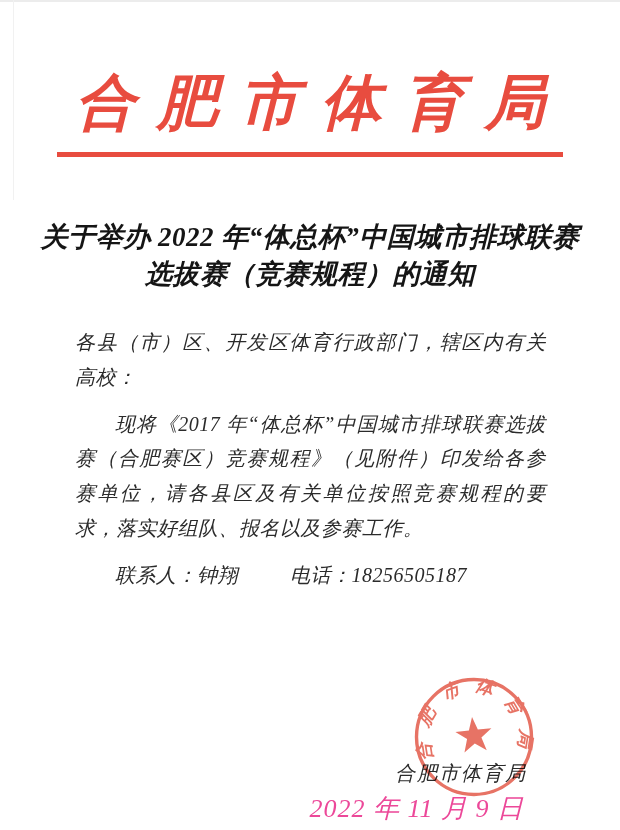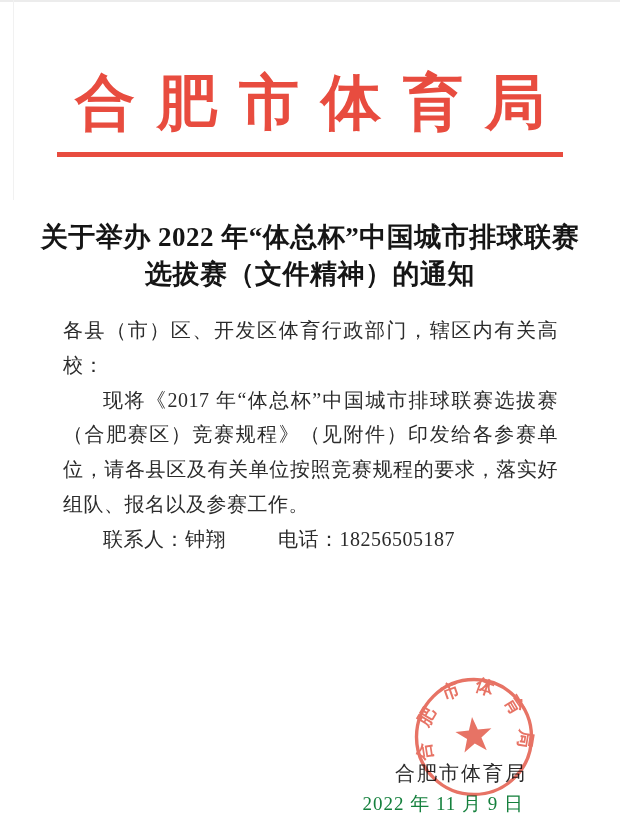--- a/index.html
+++ b/index.html
@@ -2,20 +2,21 @@
 <html><head>
 <meta charset="utf-8">
 <style>
   html,body{margin:0;padding:0;background:#ffffff;}
   .page{
     position:relative;
     width:620px;height:830px;
     background:#ffffff;
     overflow:hidden;
     font-family:"Liberation Serif","DejaVu Serif",serif;
+    font-style:italic;
   }
   .scan-edge-top{
     position:absolute;top:0;left:0;width:620px;height:2px;
     background:#ececec;
   }
   .scan-edge-left{
     position:absolute;top:0;left:13px;width:1px;height:200px;
     background:#f1f1f1;
   }
   .agency-header{
@@ -41,33 +42,33 @@
     color:#151515;
     letter-spacing:0.5px;
   }
   .doc-body{
     position:absolute;top:313px;left:63px;width:495px;
     font-size:20px;line-height:34.8px;
     color:#2b2b2b;
     letter-spacing:0.5px;
   }
   .doc-body p{
-    margin:0;
+    margin:12px;
     text-align:justify;
   }
   .doc-body p.indent{text-indent:2em;}
   .contact-line{text-indent:2em;}
   .signature-name{
     position:absolute;top:760px;right:93px;
     font-size:20px;color:#2b2b2b;letter-spacing:2px;
     white-space:nowrap;
   }
   .signature-date{
     position:absolute;top:791px;right:96px;
-    font-size:19px;color:#15803d;letter-spacing:1px;
+    font-size:26px;color:#ec4899;letter-spacing:1px;
     white-space:nowrap;
   }
   .official-seal{
     position:absolute;top:657px;left:394px;width:160px;height:160px;
     opacity:0.8;
     mix-blend-mode:multiply;
     pointer-events:none;
   }
   .official-seal svg{display:block;width:160px;height:160px;}
   .seal-arc-text{
@@ -85,21 +86,21 @@
 
   <div class="scan-edge-top"></div>
   <div class="scan-edge-left"></div>
 
   <div class="agency-header">合肥市体育局</div>
 
   <div class="red-rule"></div>
 
   <div class="doc-title">
     <div>关于举办 2022 年“体总杯”中国城市排球联赛</div>
-    <div>选拔赛（文件精神）的通知</div>
+    <div>选拔赛（竞赛规程）的通知</div>
   </div>
 
   <div class="doc-body">
     <p>各县（市）区、开发区体育行政部门，辖区内有关高校：</p>
     <p class="indent">现将《2017 年“体总杯”中国城市排球联赛选拔赛（合肥赛区）竞赛规程》（见附件）印发给各参赛单位，请各县区及有关单位按照竞赛规程的要求，落实好组队、报名以及参赛工作。</p>
     <p class="contact-line">
       <span>联系人：钟翔</span>
       <span>　　</span>
       <span>电话：18256505187</span>
     </p>

